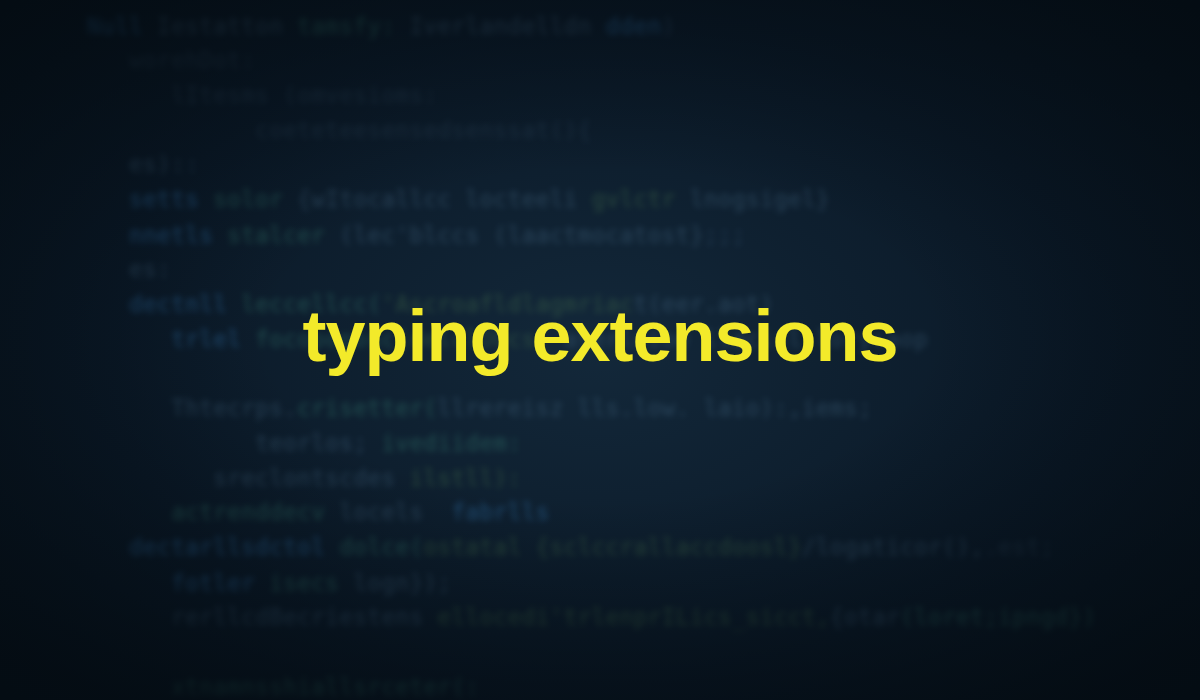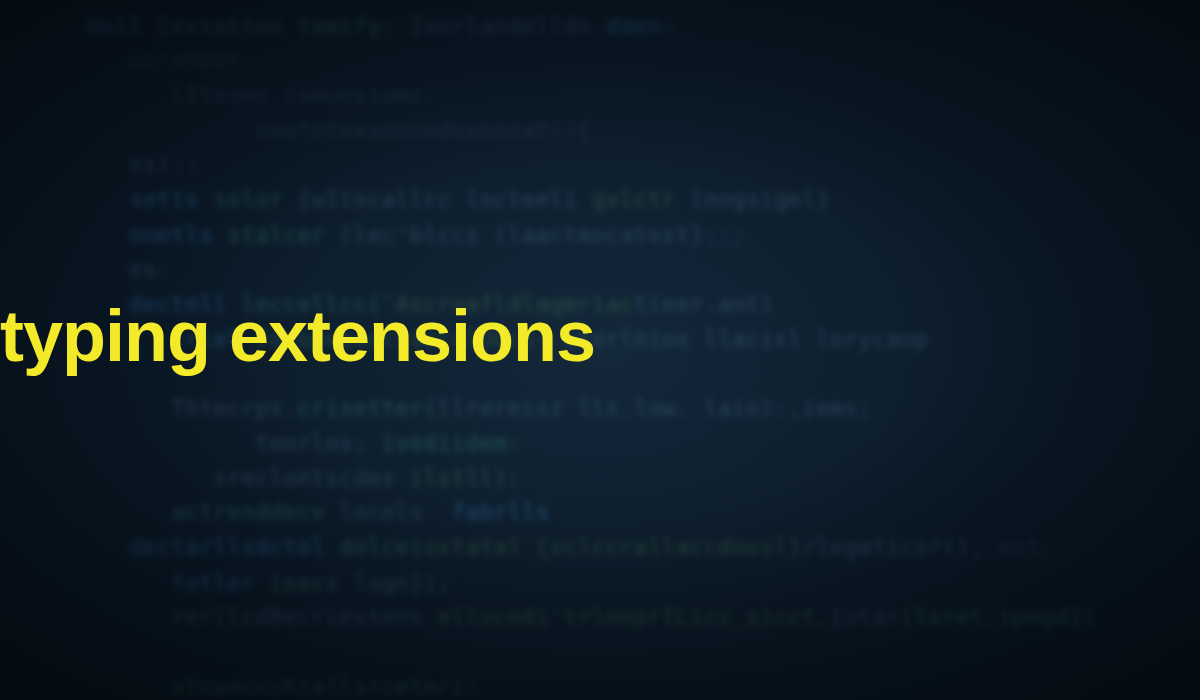--- a/index.html
+++ b/index.html
@@ -45,21 +45,21 @@
     .fn { color: #3b8a7a; }
     .st { color: #4c7a50; }
     .cm { color: #314a60; }
     .nm { color: #4a6e8a; }
     .op { color: #3a5a7a; }
     .headline {
       position: absolute;
       top: 295px;
       left: 0;
       right: 0;
-      text-align: left;
+      text-align: center;
       z-index: 5;
       font-family: -apple-system, 'Segoe UI', 'Helvetica Neue', Arial, sans-serif;
       font-weight: 700;
       font-size: 72px;
       color: #f3ea2a;
       letter-spacing: -1px;
     }
   </style>
 </head>
 <body>

